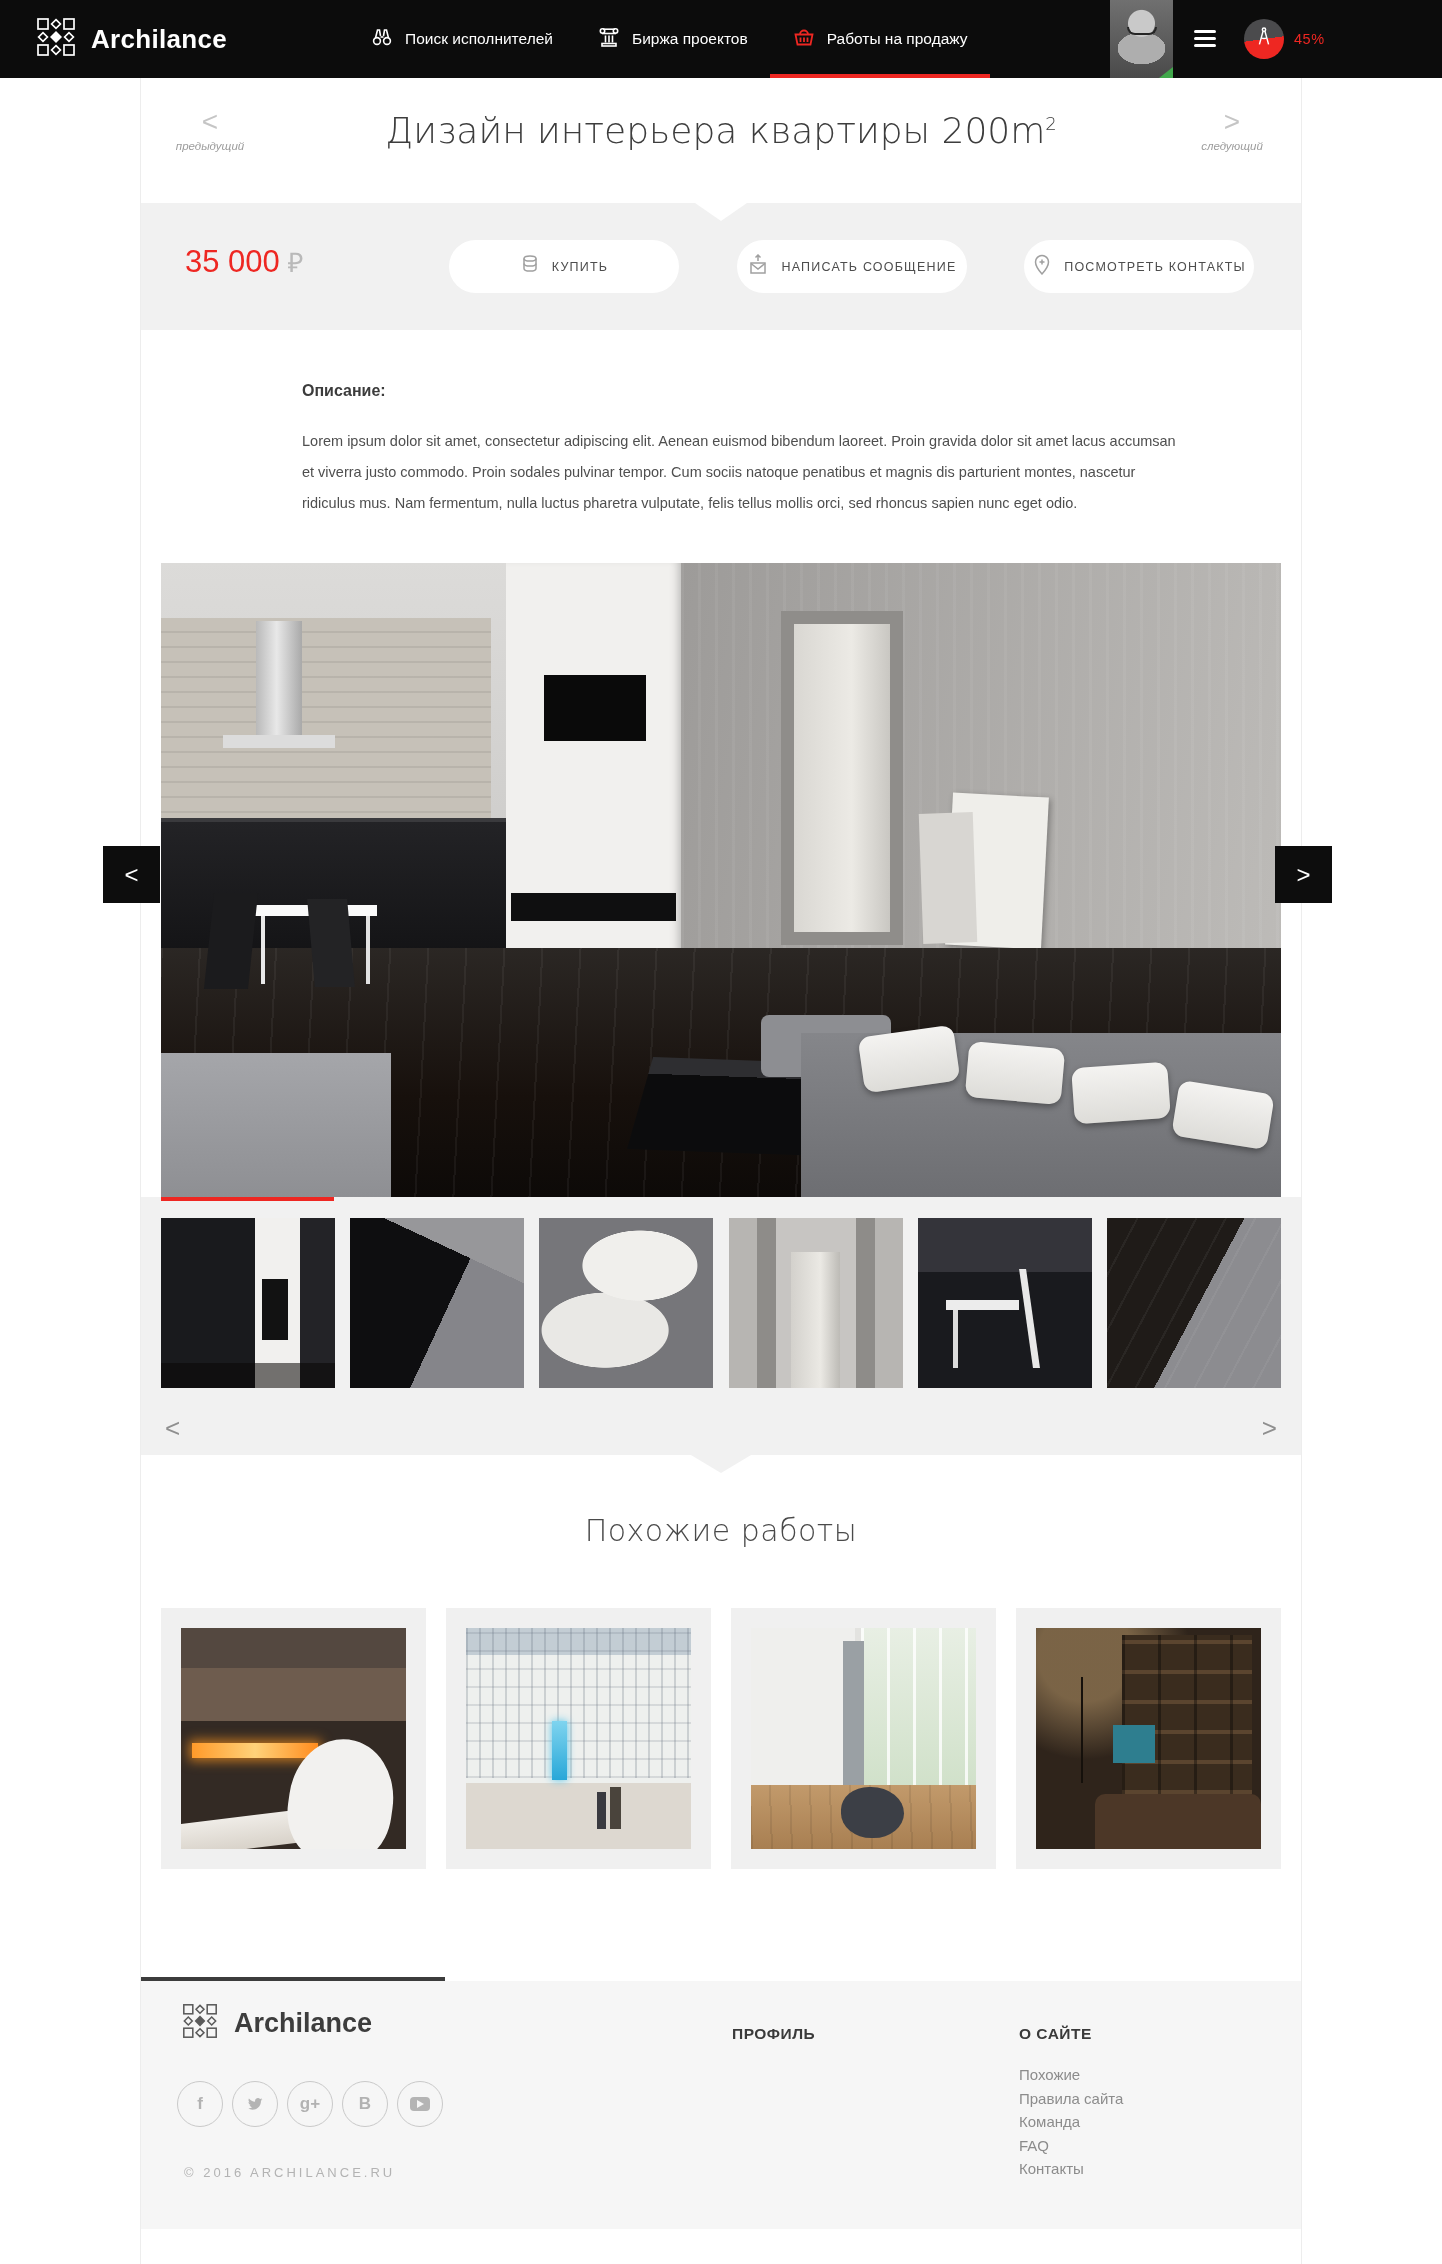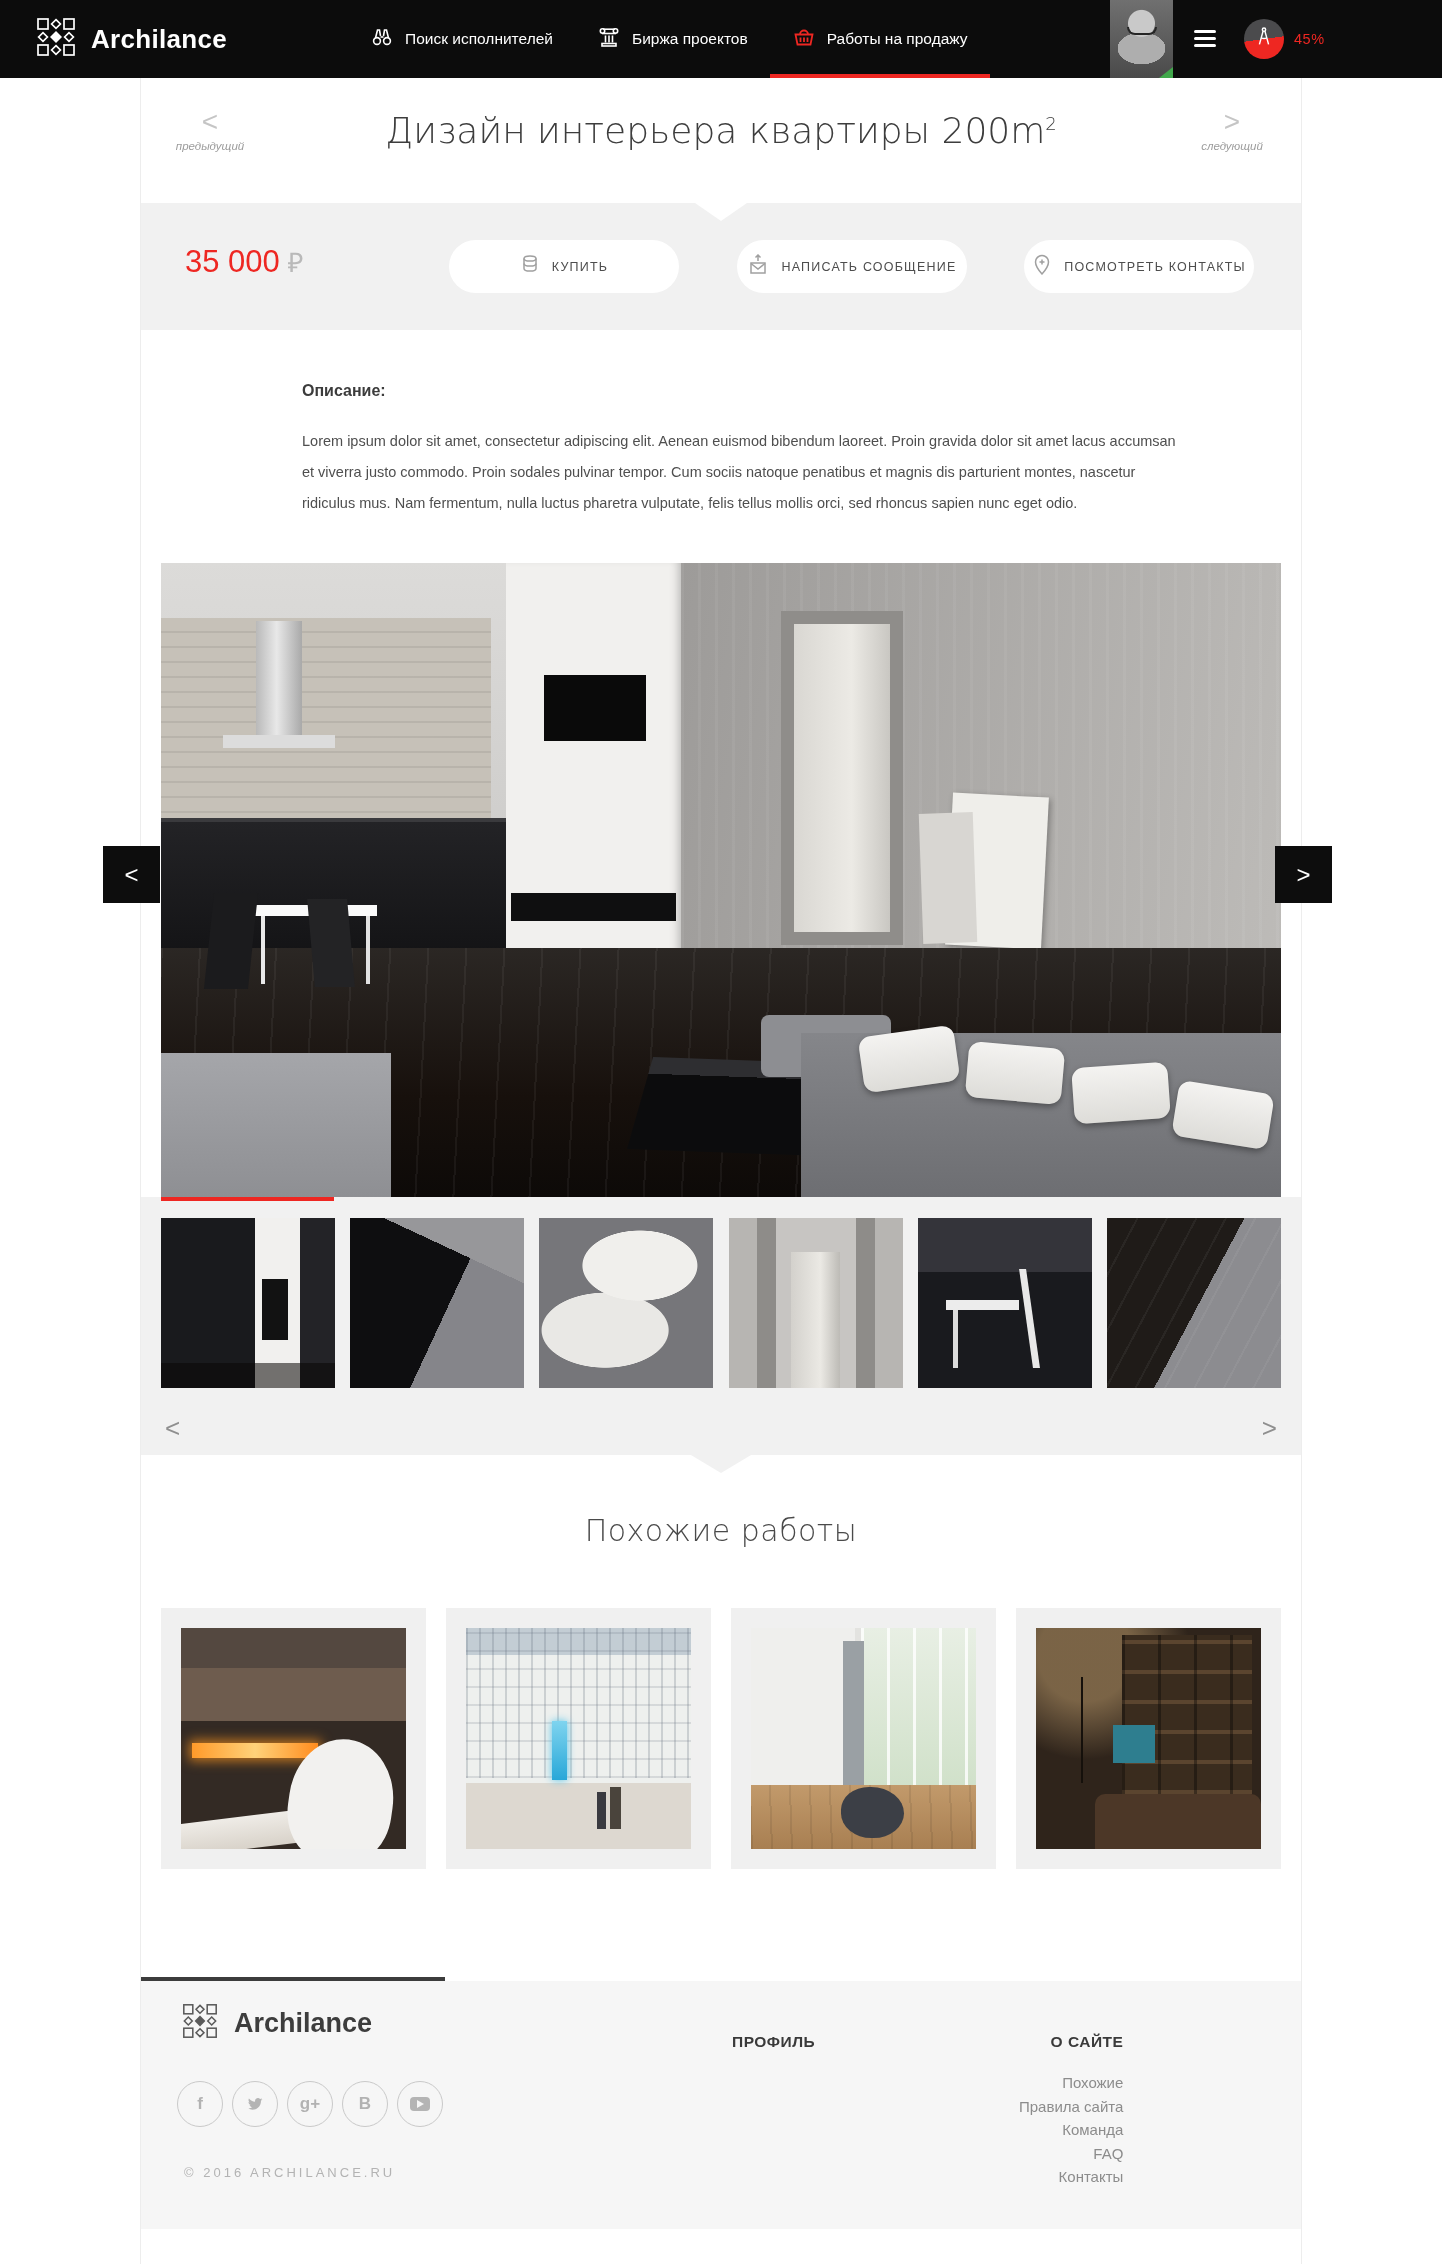--- a/index.html
+++ b/index.html
@@ -139,21 +139,21 @@
   
   .darkline{width:304px;height:4px;background:#3c3c3c;}
   .footer{height:248px;background:var(--footer);position:relative;}
   .flogo{position:absolute;left:41px;top:22px;display:flex;align-items:center;gap:16px;}
   .flogo-text{font-size:27px;font-weight:bold;color:#3d3d3d;}
   .socials{position:absolute;left:36px;top:100px;display:flex;gap:9px;}
   .soc{width:46px;height:46px;border-radius:50%;border:1px solid #c9c9c9;color:#b2b2b2;display:flex;align-items:center;justify-content:center;font-size:17px;font-weight:bold;cursor:pointer;}
   .yt{width:20px;height:14px;background:#b4b4b4;border-radius:4px;position:relative;}
   .yt::after{content:"";position:absolute;left:7px;top:3px;border-left:7px solid #f6f6f6;border-top:4px solid transparent;border-bottom:4px solid transparent;}
   .copy{position:absolute;left:43px;top:184px;font-size:13px;letter-spacing:3px;color:#b3b3b3;}
-  .fcol{position:absolute;top:52px;text-align:right;}
+  .fcol{position:absolute;top:44px;}
   .fcol.profile{left:591px;} .fcol.about{left:878px;}
   .fcol h4{margin:0;font-size:15.5px;color:#3a3a3a;letter-spacing:.5px;}
   .fcol ul{list-style:none;margin:20px 0 0;padding:0;}
   .fcol li{font-size:15px;color:#8c8c8c;line-height:23.5px;cursor:pointer;}
   .bottomstrip{height:35px;background:#fff;}
 </style>
 </head>
 <body>
 
 <div class="nav">

